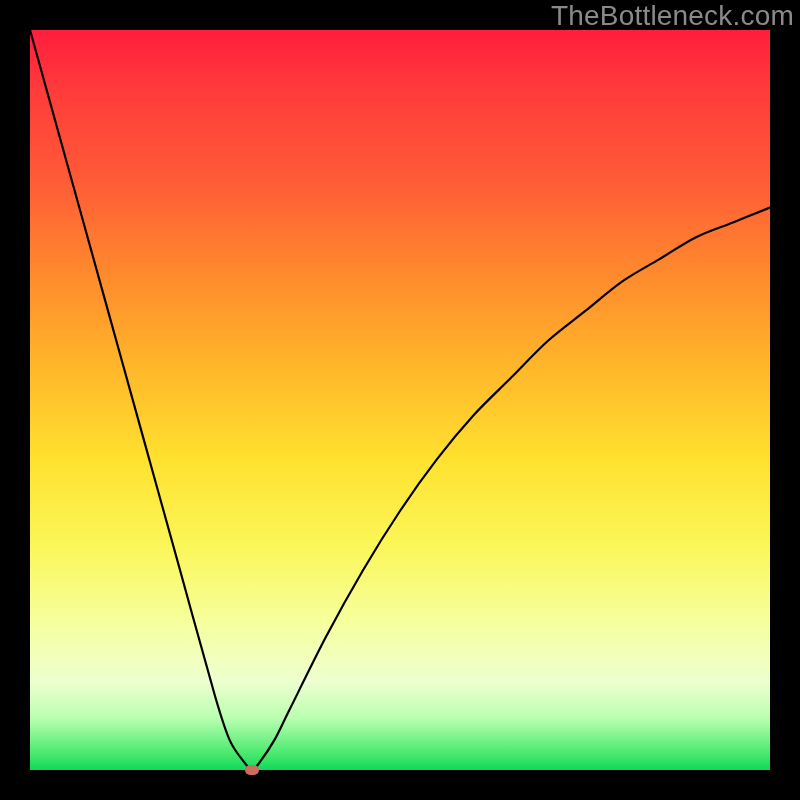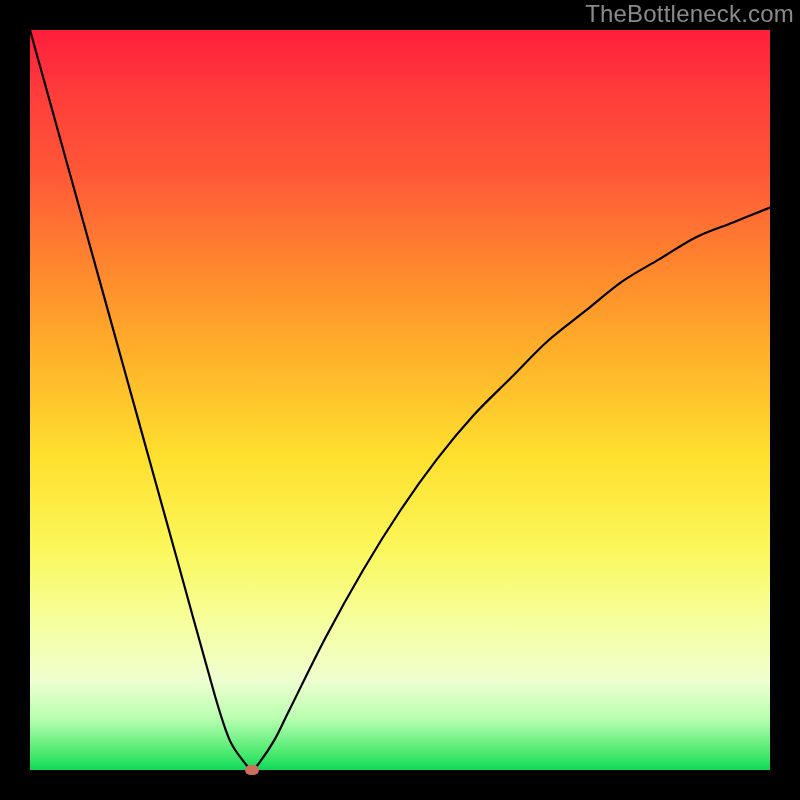--- a/index.html
+++ b/index.html
@@ -39,21 +39,21 @@
       #b9ffb0 93%,
       #44e86b 98%,
       #0fd95a 100%
     );
   }
   .watermark {
     position: absolute;
     top: 0;
     right: 6px;
     color: #8a8a8a;
-    font-size: 24px;
+    font-size: 28px;
     font-weight: 500;
     letter-spacing: 0.2px;
     user-select: none;
   }
   svg.curve {
     position: absolute;
     top: 0;
     left: 0;
     width: 740px;
     height: 740px;

